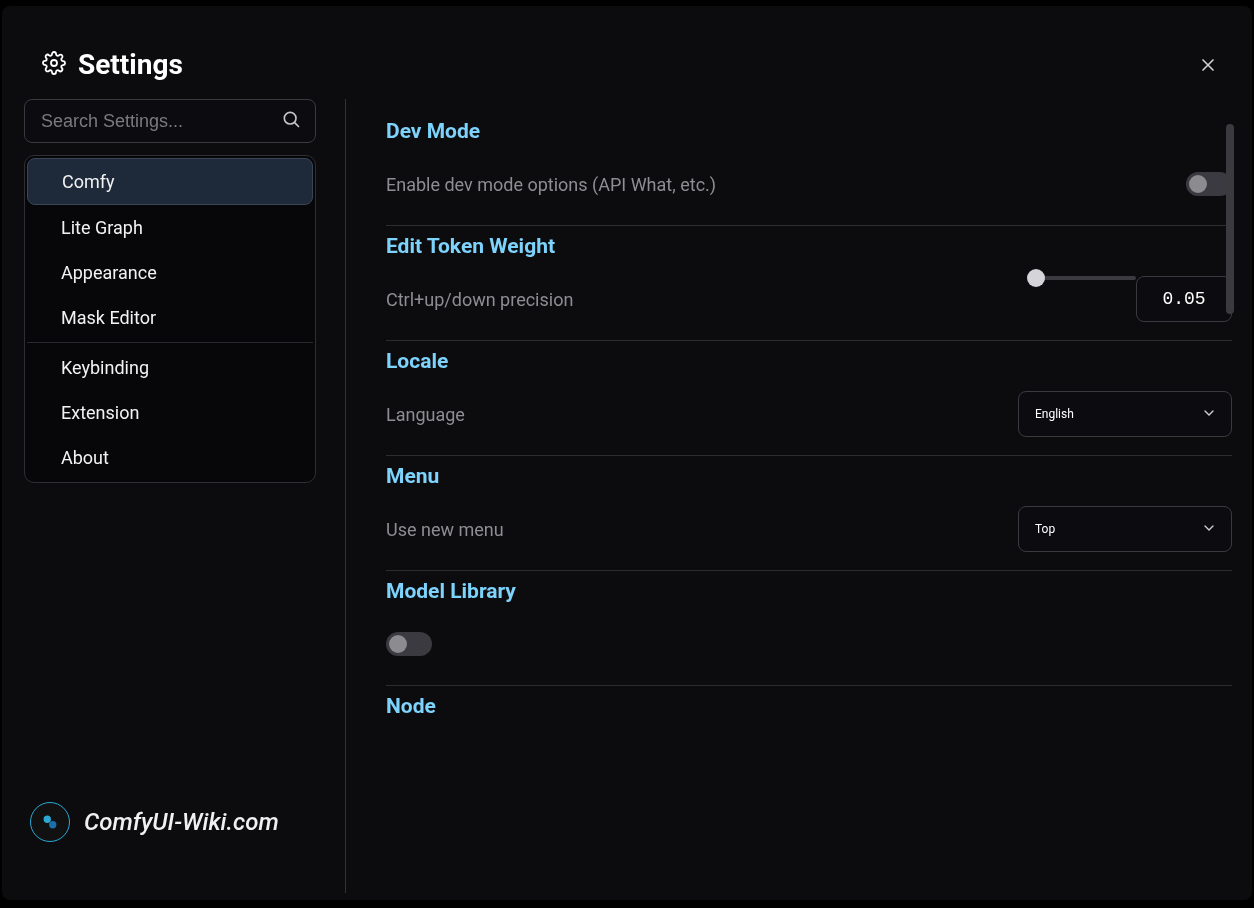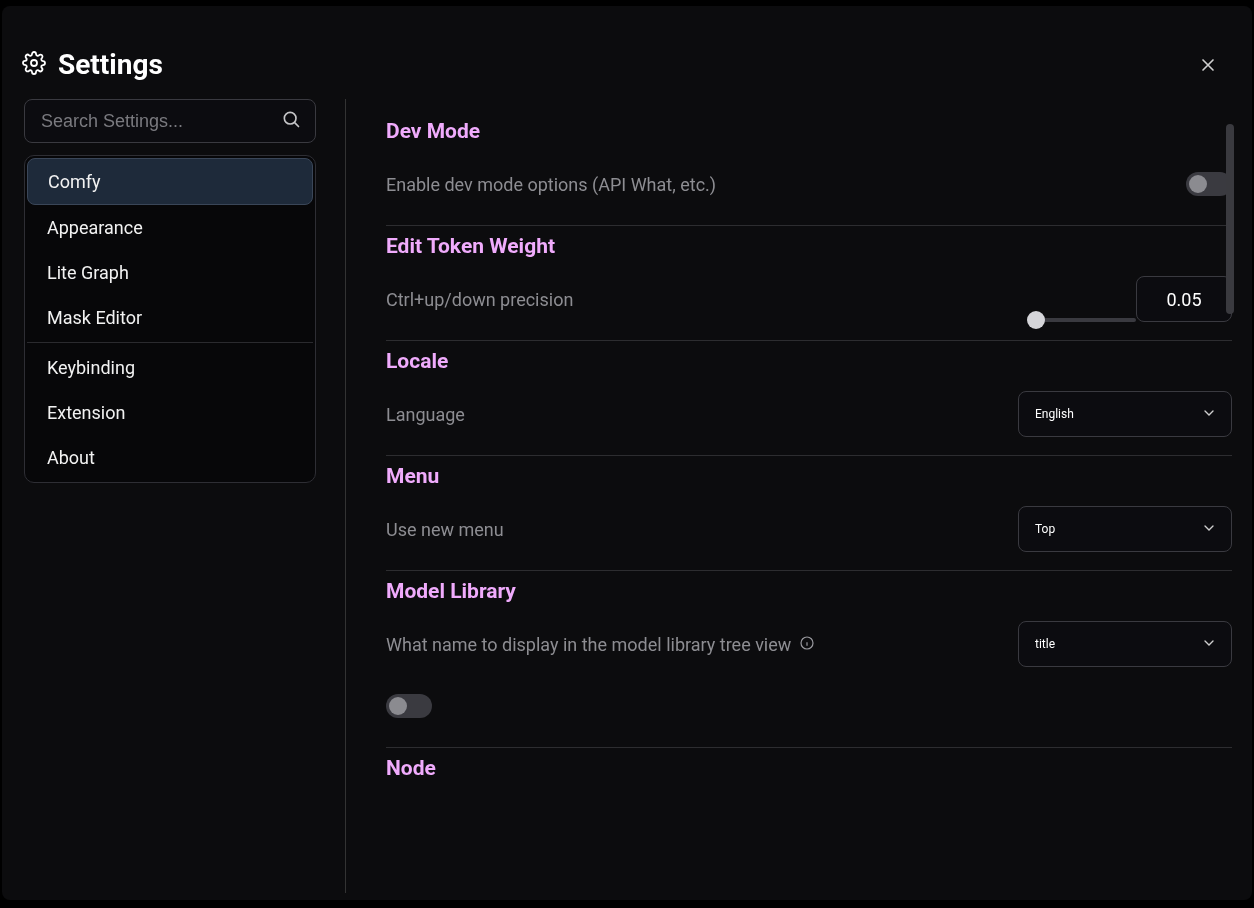--- a/index.html
+++ b/index.html
@@ -16,21 +16,21 @@
     position: absolute;
     top: 6px; left: 2px; right: 2px; bottom: 8px;
     background: #0c0c0e;
     border-radius: 8px;
     padding: 0;
   }
   .header {
     display: flex;
     align-items: center;
     justify-content: space-between;
-    padding: 42px 30px 18px 20px;
+    padding: 42px 30px 18px 40px;
   }
   .title-wrap { display: flex; align-items: center; gap: 12px; }
   .title { font-size: 28px; font-weight: 700; color: #fff; }
   .gear-icon svg { width: 24px; height: 24px; stroke: #fff; }
   .close-btn { cursor: pointer; color: #bdbdbd; display:flex; align-items:center; justify-content:center; width:28px; height:28px;}
   .close-btn svg { width: 20px; height: 20px; stroke: #cfcfcf; }
   .body {
     display: flex;
     height: calc(100% - 100px);
     padding: 0 0 0 22px;
@@ -64,21 +64,21 @@
   .search-icon svg { width: 20px; height: 20px; stroke: #c6c6c8; }
   .nav {
     background: #070709;
     border: 1px solid #2e2e34;
     border-radius: 10px;
     width: 292px;
     padding: 2px;
   }
   .nav-list { list-style: none; }
   .nav-item {
-    padding: 12px 20px;
+    padding: 12px 34px;
     font-size: 18px;
     color: #f2f2f2;
     border-radius: 8px;
     cursor: pointer;
   }
   .nav-item.active {
     background: #1e2a3a;
     border: 1px solid #3a4658;
   }
   .nav-divider {
@@ -93,21 +93,21 @@
     position: relative;
     height: 100%;
   }
   .content::-webkit-scrollbar { width: 10px; }
   .content::-webkit-scrollbar-thumb { background: #3a3a3f; border-radius: 5px; }
   .content::-webkit-scrollbar-track { background: transparent; }
   .section { margin-bottom: 0; }
   .section-title {
     font-size: 21px;
     font-weight: 700;
-    color: #f0abfc;
+    color: #7dd3fc;
     margin: 8px 0 18px 0;
   }
   .section-title.first { margin-top: 12px; }
   .row {
     display: flex;
     align-items: center;
     justify-content: space-between;
     min-height: 46px;
     gap: 20px;
   }
@@ -133,21 +133,21 @@
     flex-shrink:0;
   }
   .toggle .knob {
     position: absolute;
     top: 3px; left: 3px;
     width: 18px; height: 18px;
     border-radius: 50%;
     background: #8b8b90;
   }
   
-  .slider-group { display: flex; align-items: flex-end; gap: 0; flex-shrink:0;}
+  .slider-group { display: flex; align-items: flex-start; gap: 0; flex-shrink:0;font-family:Liberation Mono, monospace;}
   .slider {
     width: 104px; height: 4px;
     background: #3a3a40;
     border-radius: 2px;
     position: relative;
     cursor: pointer;
   }
   .slider .thumb {
     position: absolute;
     top: 50%; left: 4px;
@@ -239,22 +239,22 @@
         <span class="search-icon">
           <svg viewBox="0 0 24 24" fill="none" stroke-width="2" stroke-linecap="round">
             <circle cx="11" cy="11" r="7"></circle>
               <path d="m21 21-4.3-4.3"></path>
           </svg>
         </span>
       </div>
       <nav class="nav">
         <ul class="nav-list">
           <li class="nav-item active">Comfy</li>
+          <li class="nav-item">Lite Graph</li>
           <li class="nav-item">Appearance</li>
-          <li class="nav-item">Lite Graph</li>
           <li class="nav-item">Mask Editor</li>
           <li class="nav-divider"></li>
           <li class="nav-item">Keybinding</li>
           <li class="nav-item">Extension</li>
           <li class="nav-item">About</li>
         </ul>
       </nav>
     </div>
 
     <div class="content">
@@ -311,50 +311,40 @@
                   <path d="m6 9 6 6 6-6"></path>
                 </svg>
             </span>
           </div>
         </div>
         <div class="divider"></div>
       </div>
 
       <div class="section">
         <div class="section-title">Model Library</div>
-        <div class="row">
-          <div class="row-label">
-            <span>What name to display in the model library tree view</span>
-            <span class="info-icon">
-              <svg viewBox="0 0 24 24" fill="none" stroke-width="1.8">
-                  <circle cx="12" cy="12" r="9"></circle>
-                  <path d="M12 11v5M12 8h.01"></path>
-                </svg>
-            </span>
-          </div>
-          <div class="select">
-            <span>title</span>
-            <span class="chev">
-              <svg viewBox="0 0 24 24" fill="none" stroke-width="2" stroke-linecap="round">
-                  <path d="m6 9 6 6 6-6"></path>
-                </svg>
-            </span>
-          </div>
-        </div>
         <div class="row" style="margin-top:16px">
           <div class="toggle">
               <div class="knob"></div>
             </div>
         </div>
         <div class="divider"></div>
       </div>
 
       <div class="section">
         <div class="section-title">Node</div>
       </div>
 
     </div>
   </div>
 
   <div class="fake-scroll-indicator"></div>
 
+  <div class="watermark">
+    <div class="logo">
+      <svg width="22" height="22" viewBox="0 0 24 24">
+        <circle cx="9" cy="9" r="4" fill="#2aa9d6"></circle>
+        <circle cx="15" cy="15" r="4" fill="#1b6fa8"></circle>
+      </svg>
+    </div>
+    <div class="txt">ComfyUI-Wiki.com</div>
+  </div>
 
 </div>
 
 </body></html>

